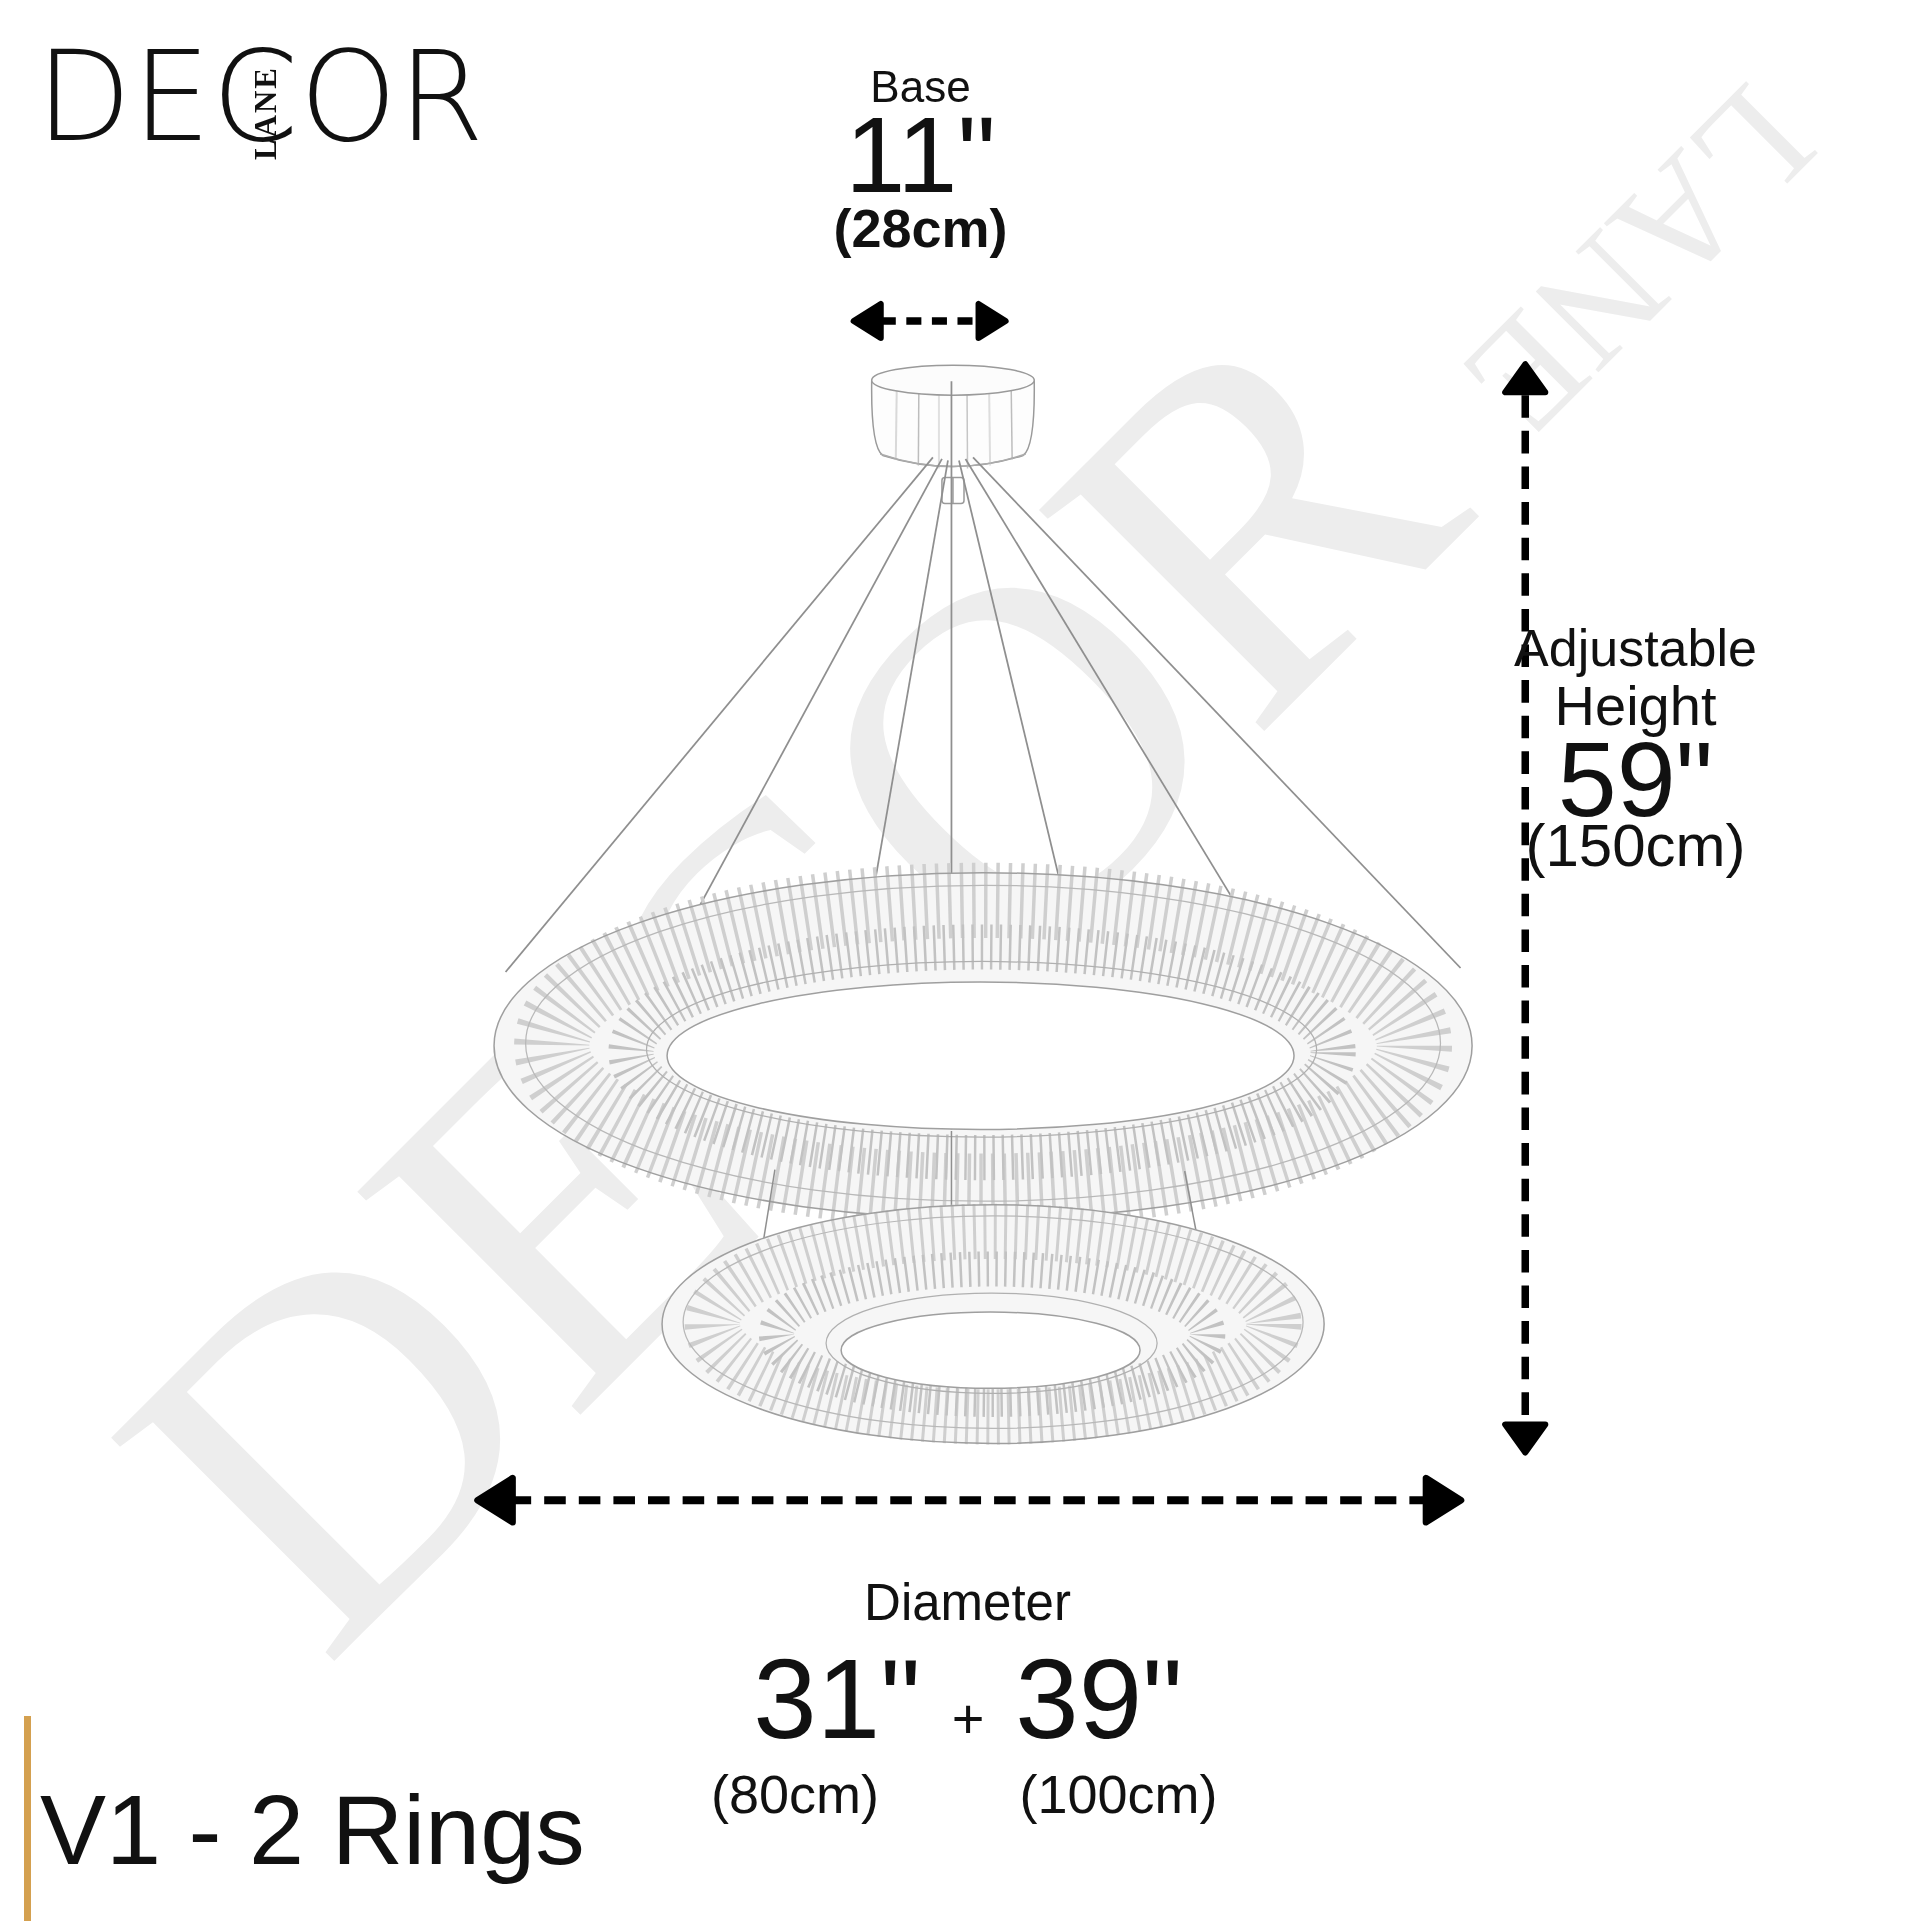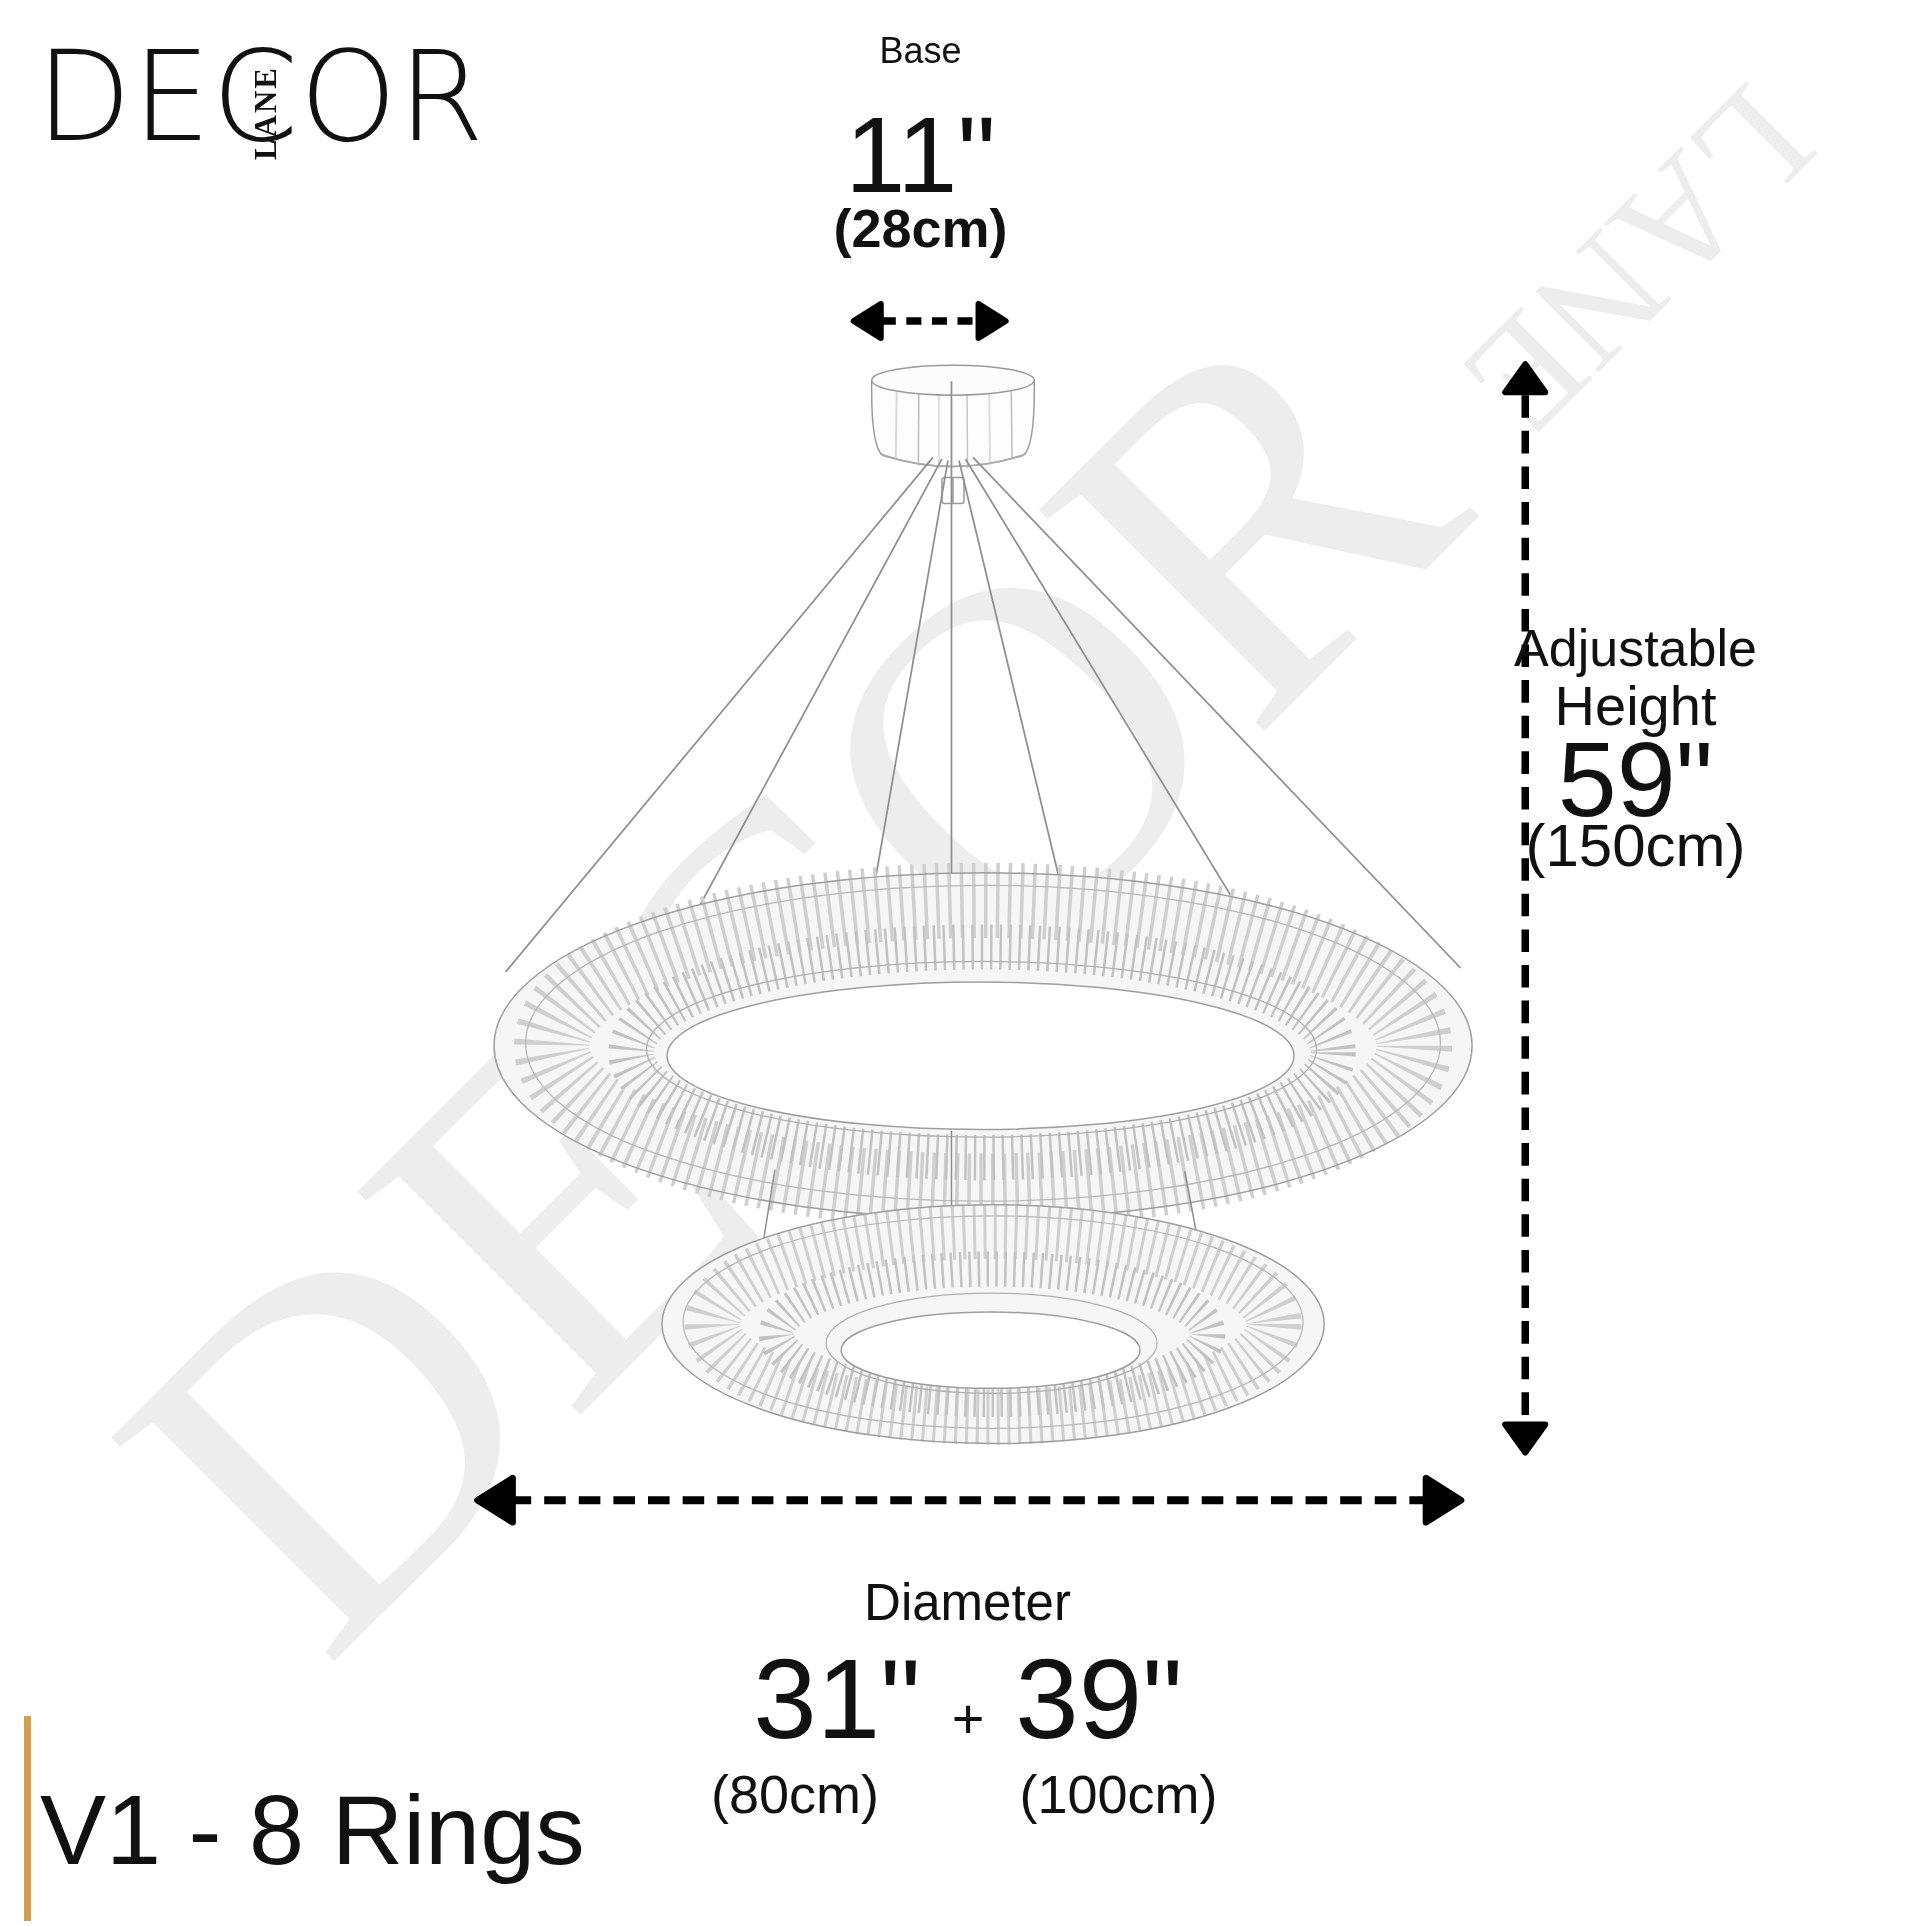--- a/index.html
+++ b/index.html
@@ -45,21 +45,21 @@
     width: 95px; height: 28px;
     transform: rotate(-90deg);
     font-family: "Liberation Serif", serif;
     font-weight: 700;
     font-size: 31px;
     letter-spacing: 2px;
     text-align: center;
     line-height: 28px;
   }
 
-  .base-label  { left: 770px; top: 32px;  width: 301px; font-size: 36px; }
+  .base-label  { left: 770px; top: 64px;  width: 301px; font-size: 44px; }
   .base-in     { left: 770px; top: 98px; width: 301px; font-size: 108px; }
   .base-cm     { left: 770px; top: 200px; width: 301px; font-size: 54px; font-weight: bold; }
 
   .adj-label-1 { left: 1455px; top: 621px; width: 361px; font-size: 52px; }
   .adj-label-2 { left: 1455px; top: 677px; width: 361px; font-size: 56px; }
   .adj-in      { left: 1455px; top: 724px; width: 361px; font-size: 106px; }
   .adj-cm      { left: 1455px; top: 814px; width: 361px; font-size: 60px; }
 
   .dia-label   { left: 767px; top: 1576px; width: 401px; font-size: 51px; text-align: center; }
   .dia-row     {
@@ -174,16 +174,16 @@
   <div class="txt center dia-label">Diameter</div>
   <div class="txt dia-row">
     <span>31"</span>
     <span class="dia-plus">+</span>
     <span>39"</span>
   </div>
   <div class="txt center dia-cm-1">(80cm)</div>
   <div class="txt center dia-cm-2">(100cm)</div>
 
   <div class="variant-bar"></div>
-  <div class="txt variant-label">V1 - 8 Rings</div>
+  <div class="txt variant-label">V1 - 2 Rings</div>
 
 </div>
 
 
 </body></html>

